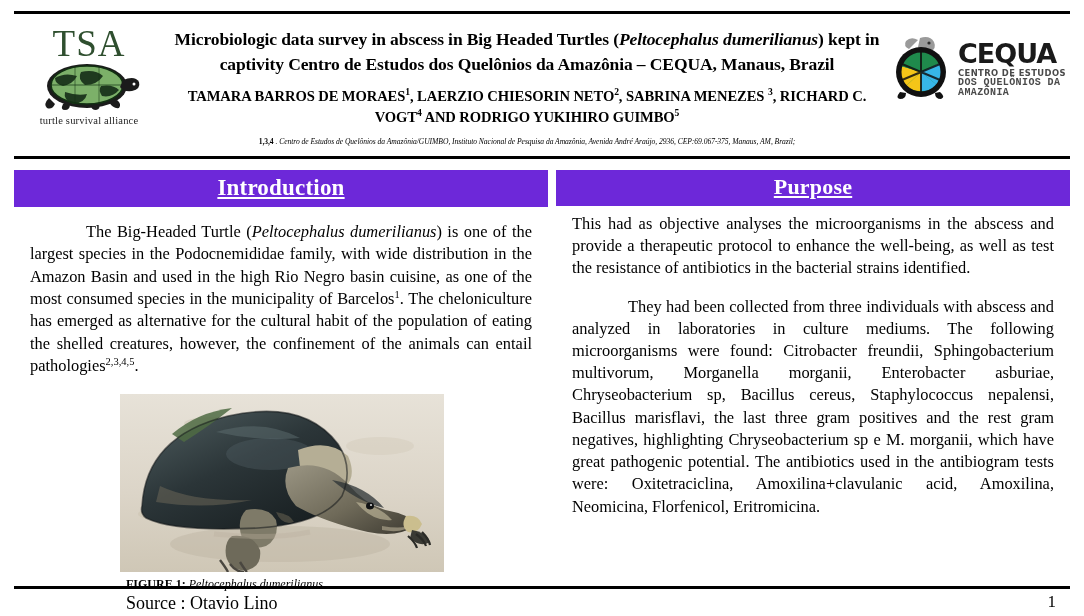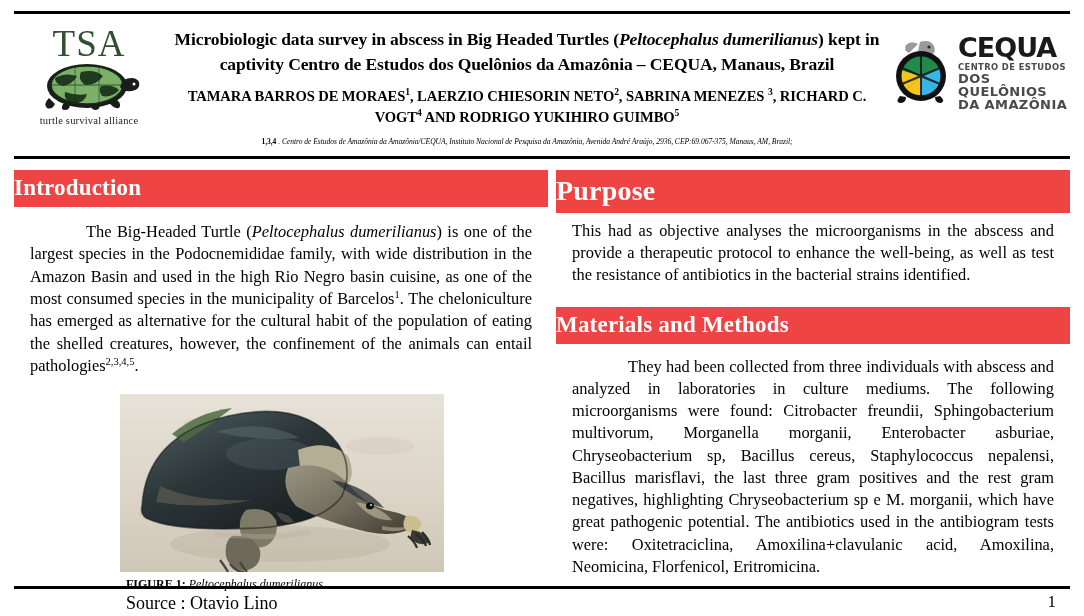--- a/index.html
+++ b/index.html
@@ -120,21 +120,21 @@
     letter-spacing: -1px;
     color: #1a1a1a;
   }
   .cequa-sub1, .cequa-sub2 {
     font-family: "DejaVu Sans", sans-serif;
     font-weight: bold;
     color: #4a4a4a;
     letter-spacing: 0.4px;
   }
   .cequa-sub1 { font-size: 8.4px; margin-top: 2px; }
-  .cequa-sub2 { font-size: 13px; margin-top: 1px; }
+  .cequa-sub2 { font-size: 10px; margin-top: 1px; font-family: Liberation Mono, monospace; }
 
   
   .header-rule {
     position: absolute;
     left: 14px;
     top: 156px;
     width: 1056px;
     height: 3px;
     background: #000000;
   }
@@ -147,30 +147,31 @@
     width: 534px;
   }
   .col-right {
     position: absolute;
     left: 556px;
     top: 170px;
     width: 514px;
   }
 
   .section-bar {
-    background: #ef4444;
+    background: #6d28d9;
     color: #ffffff;
-    text-align: left;
+    text-align: center;
     font-size: 23px;
     font-weight: bold;
     padding: 4px 0 6px 0;
     line-height: 1.18;
     letter-spacing: 0.2px;
-  }
-  .bar-purpose { font-size: 28px; }
+    text-decoration: underline;
+  }
+  .bar-purpose { font-size: 22px; }
 
   .body-text {
     font-size: 16.4px;
     line-height: 1.355;
     text-align: justify;
     margin: 16px;
     hyphens: none;
   }
   .body-text.indent { text-indent: 56px; }
   .body-text .sp { font-style: italic; }
@@ -265,21 +266,21 @@
         <span>captivity Centro de Estudos dos Quelônios da Amazônia – CEQUA, Manaus, Brazil</span>
       </div>
 
       <div class="authors">
         <span>TAMARA BARROS DE MORAES</span><sup>1</sup><span>, LAERZIO CHIESORIN NETO</span><sup>2</sup><span>, SABRINA MENEZES </span><sup>3</sup><span>, RICHARD C.</span>
         <br>
         <span>VOGT</span><sup>4</sup><span> AND RODRIGO YUKIHIRO GUIMBO</span><sup>5</sup>
       </div>
 
       <div class="affiliation">
-        <b>1,3,4</b><span> . Centro de Estudos de Amazônia da Amazônia/CEQUA, Instituto Nacional de Pesquisa da Amazônia, Avenida André Araújo, 2936, CEP:69.067-375, Manaus, AM, Brazil;</span>
+        <b>1,3,4</b><span> . Centro de Estudos de Quelônios da Amazônia/GUIMBO, Instituto Nacional de Pesquisa da Amazônia, Avenida André Araújo, 2936, CEP:69.067-375, Manaus, AM, Brazil;</span>
       </div>
     </div>
 
     <div class="header-logo-right">
       <div class="cequa-wrap">
         <div>
           <svg width="62" height="66" viewBox="0 0 62 66">
             <path d="M30 4 q10 -3 14 4 q3 7 -4 10 q-9 2 -12 -5z" fill="#9a9a9a"></path>
             <path d="M28 6 q-7 -4 -12 1 q-3 5 3 8" fill="#9a9a9a"></path>
             <circle cx="39" cy="9" r="1.6" fill="#2b2b2b"></circle>
@@ -372,21 +373,20 @@
       <div class="fig-source">Source : Otavio Lino</div>
     </div>
   </div>
 
   <div class="col-right">
 
     <div class="section-bar bar-purpose">Purpose</div>
 
     <p class="body-text purpose-text">This had as objective analyses the microorganisms in the abscess and provide a therapeutic protocol to enhance the well-being, as well as test the resistance of antibiotics in the bacterial strains identified.</p>
 
-    <div class="section-bar" style="margin-top:20px;">Materials and Methods</div>
 
     <p class="body-text indent methods-text">They had been collected from three individuals with abscess and analyzed in laboratories in culture mediums. The following microorganisms were found: Citrobacter freundii, Sphingobacterium multivorum, Morganella morganii, Enterobacter asburiae, Chryseobacterium sp, Bacillus cereus, Staphylococcus nepalensi, Bacillus marisflavi, the last three gram positives and the rest gram negatives, highlighting Chryseobacterium sp e M. morganii, which have great pathogenic potential. The antibiotics used in the antibiogram tests were: Oxitetraciclina, Amoxilina+clavulanic acid, Amoxilina, Neomicina, Florfenicol, Eritromicina.</p>
   </div>
 
   <div class="bottom-rule"></div>
   <div class="page-num">1</div>
 
 </div>
 
 </body></html>

